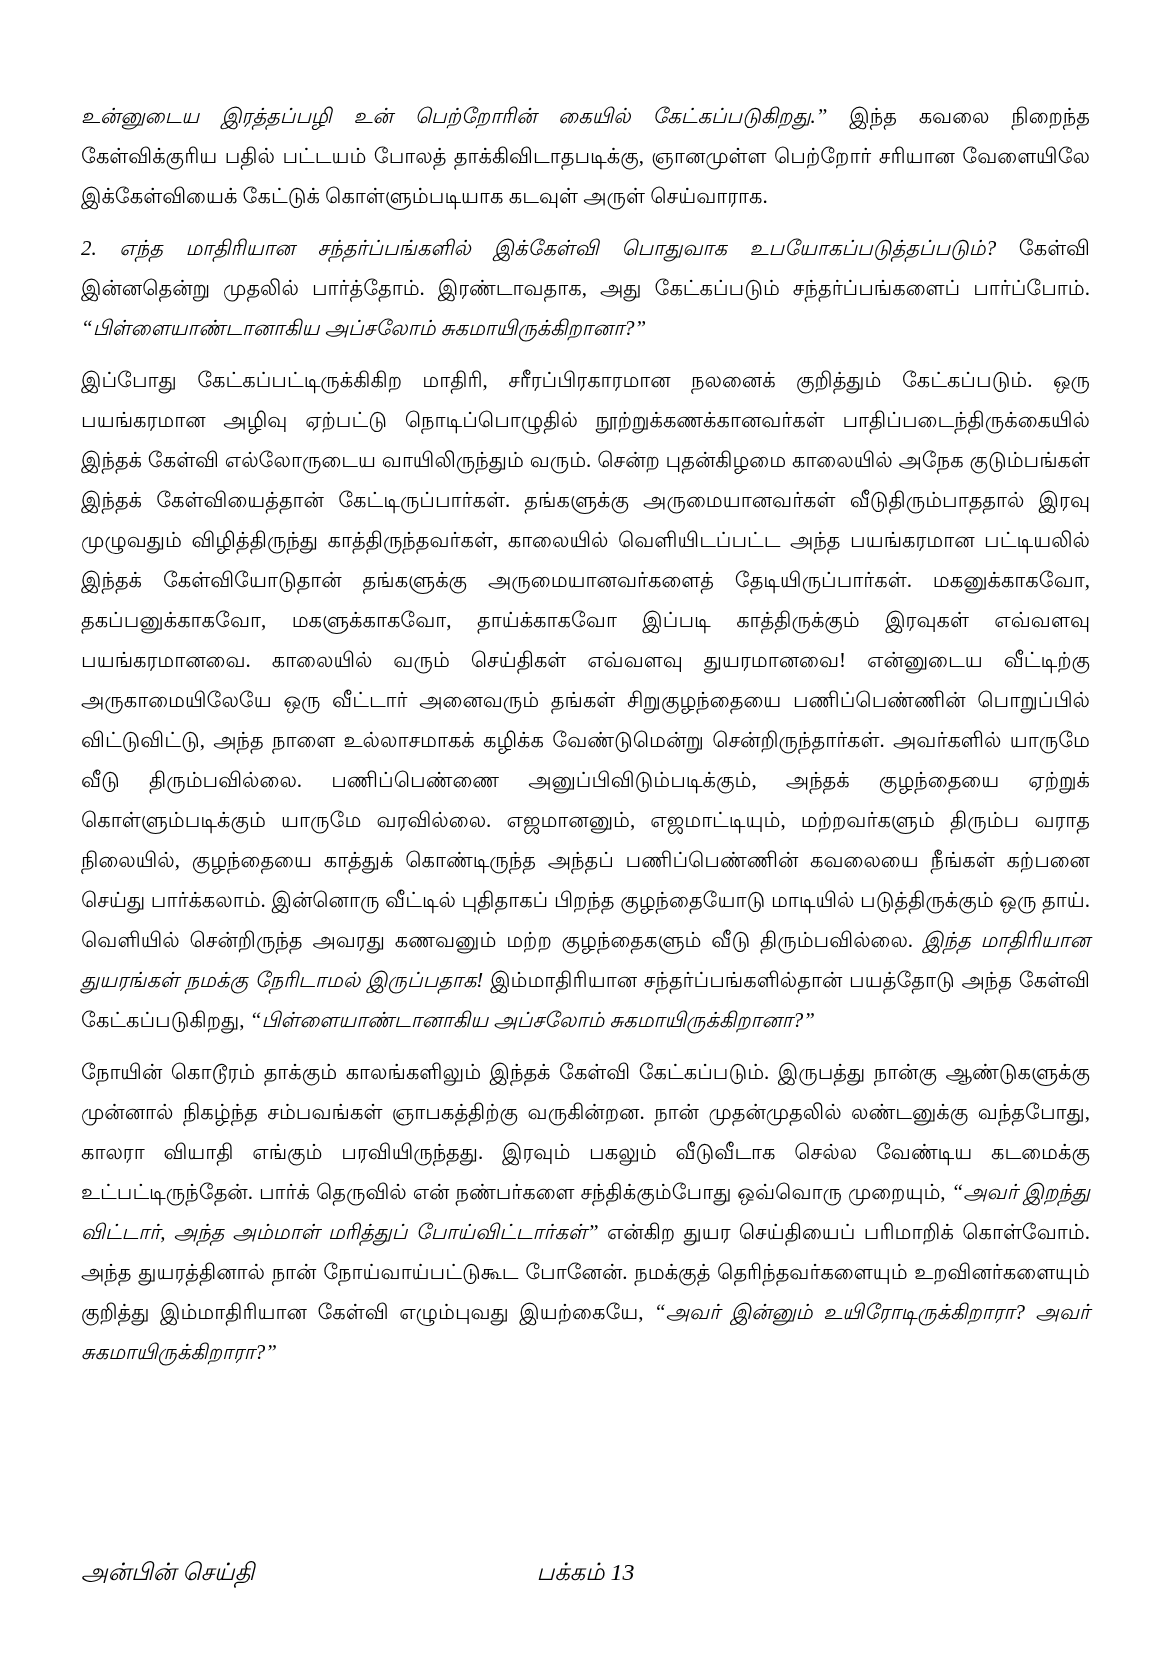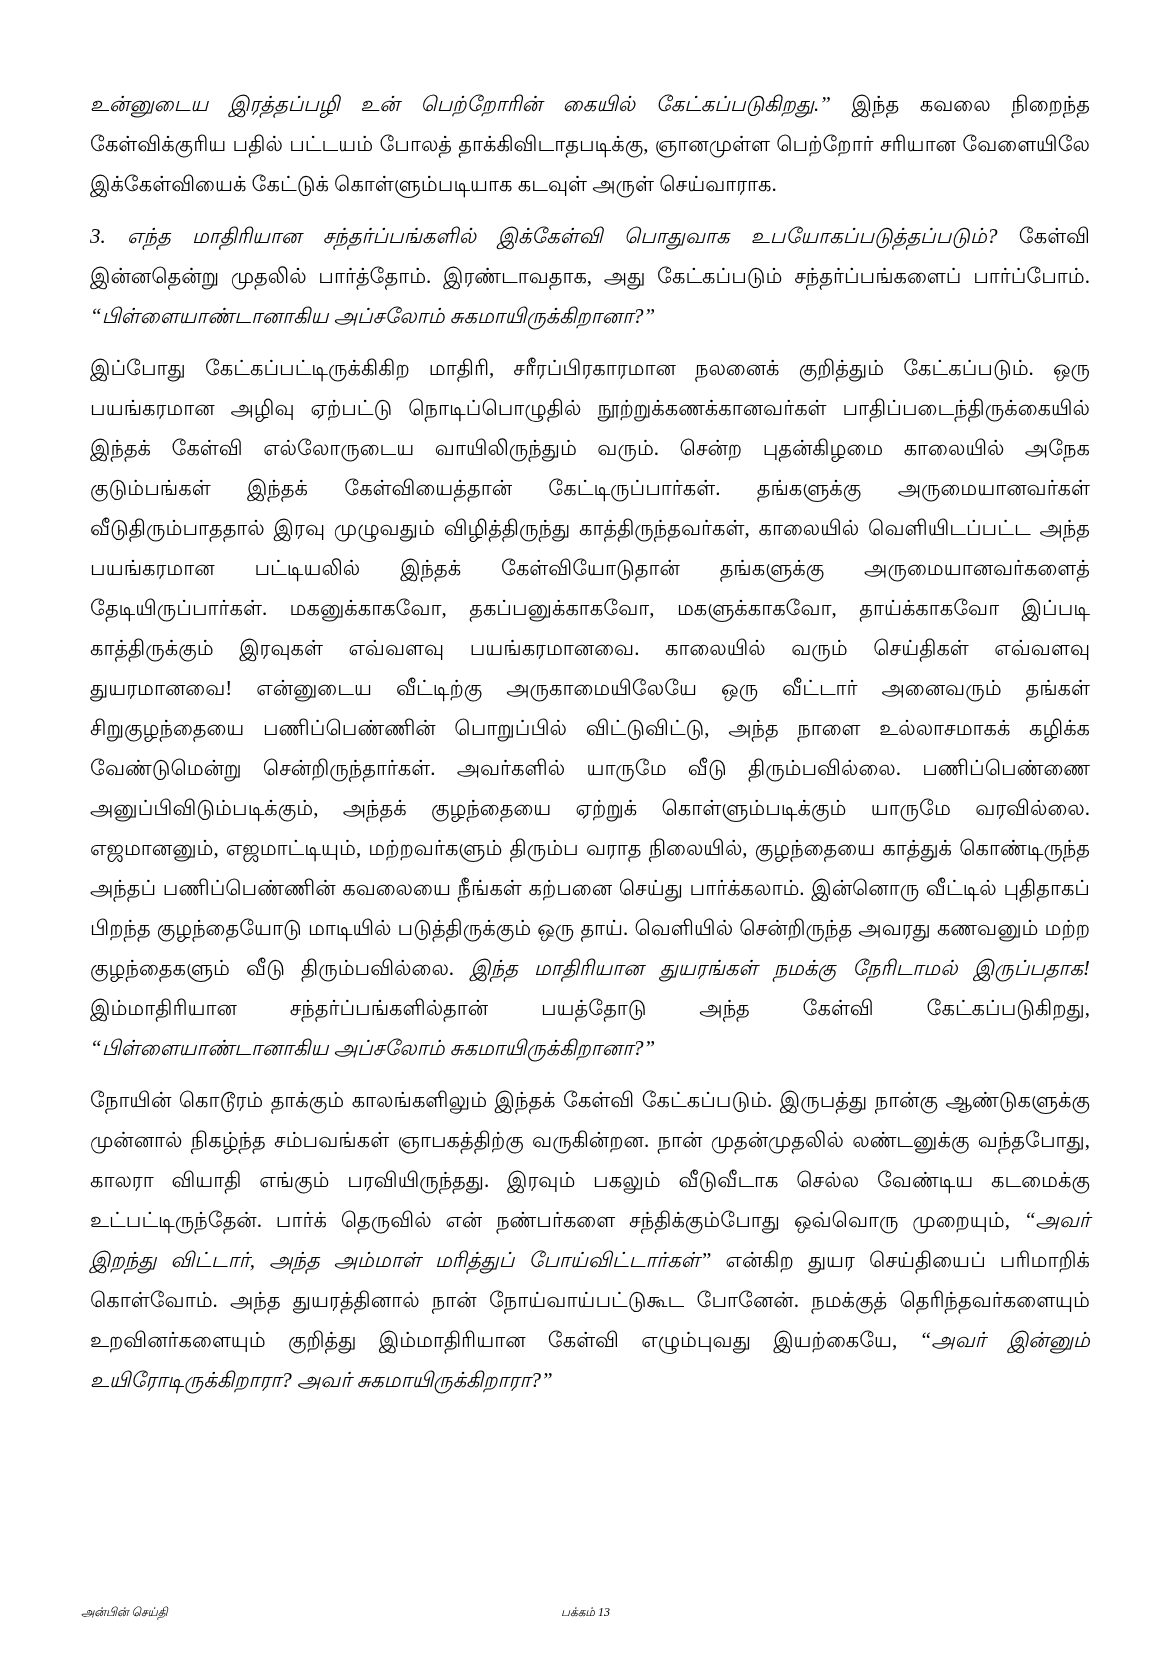--- a/index.html
+++ b/index.html
@@ -16,57 +16,56 @@
     background: #ffffff;
     color: #000000;
     font-family: "Liberation Serif", "DejaVu Serif", serif;
     overflow: hidden;
     box-sizing: border-box;
   }
   .content {
     position: absolute;
     left: 81px;
     right: 77px;
-    top: 84px;
+    top: 96px;
     font-size: 21px;
     line-height: 40px;
     text-align: justify;
     text-justify: inter-word;
-    margin-left: 9px;
   }
   .content p {
     margin: 0 0 12px 0;
     padding: 0;
   }
   .run.normal { font-style: normal; }
   .run.italic { font-style: italic; }
   .page-footer {
     position: absolute;
     left: 81px;
     right: 77px;
     top: 1556px;
     display: grid;
     grid-template-columns: 1fr auto 1fr;
     align-items: baseline;
-    font-size: 12px;
+    font-size: 24px;
     font-style: italic;
     line-height: 32px;
   }
   .page-footer .f-left  { text-align: left; }
-  .page-footer .f-center{ text-align: right; margin-top: 40px; }
+  .page-footer .f-center{ text-align: right; }
   .page-footer .f-right { text-align: right; }
 </style>
 </head>
 <body>
 
 <div class="page">
 
   <div class="content">
     <p><span class="run italic">உன்னுடைய இரத்தப்பழி உன் பெற்றோரின் கையில் கேட்கப்படுகிறது.”</span><span class="run normal"> இந்த கவலை நிறைந்த கேள்விக்குரிய பதில் பட்டயம் போலத் தாக்கிவிடாதபடிக்கு,  ஞானமுள்ள பெற்றோர் சரியான வேளையிலே இக்கேள்வியைக் கேட்டுக் கொள்ளும்படியாக கடவுள் அருள் செய்வாராக.</span></p>
-    <p><span class="run italic">3. எந்த மாதிரியான சந்தர்ப்பங்களில் இக்கேள்வி பொதுவாக உபயோகப்படுத்தப்படும்?</span><span class="run normal"> கேள்வி இன்னதென்று முதலில் பார்த்தோம். இரண்டாவதாக, அது கேட்கப்படும் சந்தர்ப்பங்களைப் பார்ப்போம். </span><span class="run italic">“பிள்ளையாண்டானாகிய அப்சலோம் சுகமாயிருக்கிறானா?”</span></p>
+    <p><span class="run italic">2. எந்த மாதிரியான சந்தர்ப்பங்களில் இக்கேள்வி பொதுவாக உபயோகப்படுத்தப்படும்?</span><span class="run normal"> கேள்வி இன்னதென்று முதலில் பார்த்தோம். இரண்டாவதாக, அது கேட்கப்படும் சந்தர்ப்பங்களைப் பார்ப்போம். </span><span class="run italic">“பிள்ளையாண்டானாகிய அப்சலோம் சுகமாயிருக்கிறானா?”</span></p>
     <p><span class="run normal">இப்போது கேட்கப்பட்டிருக்கிகிற மாதிரி, சரீரப்பிரகாரமான நலனைக் குறித்தும் கேட்கப்படும். ஒரு பயங்கரமான அழிவு ஏற்பட்டு நொடிப்பொழுதில் நூற்றுக்கணக்கானவர்கள் பாதிப்படைந்திருக்கையில் இந்தக் கேள்வி எல்லோருடைய வாயிலிருந்தும் வரும். சென்ற புதன்கிழமை காலையில் அநேக குடும்பங்கள் இந்தக் கேள்வியைத்தான் கேட்டிருப்பார்கள். தங்களுக்கு அருமையானவர்கள் வீடுதிரும்பாததால் இரவு முழுவதும் விழித்திருந்து காத்திருந்தவர்கள், காலையில் வெளியிடப்பட்ட அந்த பயங்கரமான பட்டியலில் இந்தக் கேள்வியோடுதான் தங்களுக்கு அருமையானவர்களைத் தேடியிருப்பார்கள். மகனுக்காகவோ, தகப்பனுக்காகவோ, மகளுக்காகவோ, தாய்க்காகவோ இப்படி காத்திருக்கும் இரவுகள் எவ்வளவு பயங்கரமானவை. காலையில் வரும் செய்திகள் எவ்வளவு துயரமானவை! என்னுடைய வீட்டிற்கு அருகாமையிலேயே ஒரு வீட்டார் அனைவரும் தங்கள் சிறுகுழந்தையை பணிப்பெண்ணின் பொறுப்பில் விட்டுவிட்டு, அந்த நாளை உல்லாசமாகக் கழிக்க வேண்டுமென்று சென்றிருந்தார்கள். அவர்களில் யாருமே வீடு திரும்பவில்லை. பணிப்பெண்ணை அனுப்பிவிடும்படிக்கும், அந்தக் குழந்தையை ஏற்றுக் கொள்ளும்படிக்கும் யாருமே வரவில்லை. எஜமானனும், எஜமாட்டியும், மற்றவர்களும் திரும்ப வராத நிலையில், குழந்தையை காத்துக் கொண்டிருந்த அந்தப் பணிப்பெண்ணின் கவலையை நீங்கள் கற்பனை செய்து பார்க்கலாம். இன்னொரு வீட்டில் புதிதாகப் பிறந்த குழந்தையோடு மாடியில் படுத்திருக்கும் ஒரு தாய். வெளியில் சென்றிருந்த அவரது கணவனும் மற்ற குழந்தைகளும் வீடு திரும்பவில்லை. </span><span class="run italic">இந்த மாதிரியான துயரங்கள் நமக்கு நேரிடாமல் இருப்பதாக!</span><span class="run normal"> இம்மாதிரியான சந்தர்ப்பங்களில்தான் பயத்தோடு அந்த கேள்வி கேட்கப்படுகிறது, </span><span class="run italic">“பிள்ளையாண்டானாகிய அப்சலோம் சுகமாயிருக்கிறானா?”</span></p>
     <p><span class="run normal">நோயின் கொடூரம் தாக்கும் காலங்களிலும் இந்தக் கேள்வி கேட்கப்படும். இருபத்து நான்கு ஆண்டுகளுக்கு முன்னால் நிகழ்ந்த சம்பவங்கள் ஞாபகத்திற்கு வருகின்றன. நான் முதன்முதலில் லண்டனுக்கு வந்தபோது, காலரா வியாதி எங்கும் பரவியிருந்தது. இரவும் பகலும் வீடுவீடாக செல்ல வேண்டிய கடமைக்கு உட்பட்டிருந்தேன். பார்க் தெருவில் என் நண்பர்களை சந்திக்கும்போது ஒவ்வொரு முறையும், </span><span class="run italic">“அவர் இறந்து விட்டார், அந்த அம்மாள் மரித்துப் போய்விட்டார்கள்”</span><span class="run normal"> என்கிற துயர செய்தியைப் பரிமாறிக் கொள்வோம். அந்த துயரத்தினால் நான் நோய்வாய்பட்டுகூட போனேன். நமக்குத் தெரிந்தவர்களையும் உறவினர்களையும் குறித்து இம்மாதிரியான கேள்வி எழும்புவது இயற்கையே, </span><span class="run italic">“அவர் இன்னும் உயிரோடிருக்கிறாரா? அவர் சுகமாயிருக்கிறாரா?”</span></p>
   </div>
 
   <div class="page-footer">
     <span class="f-left">அன்பின் செய்தி</span>
     <span class="f-center">பக்கம்  13</span>
   </div>
 
 </div>

